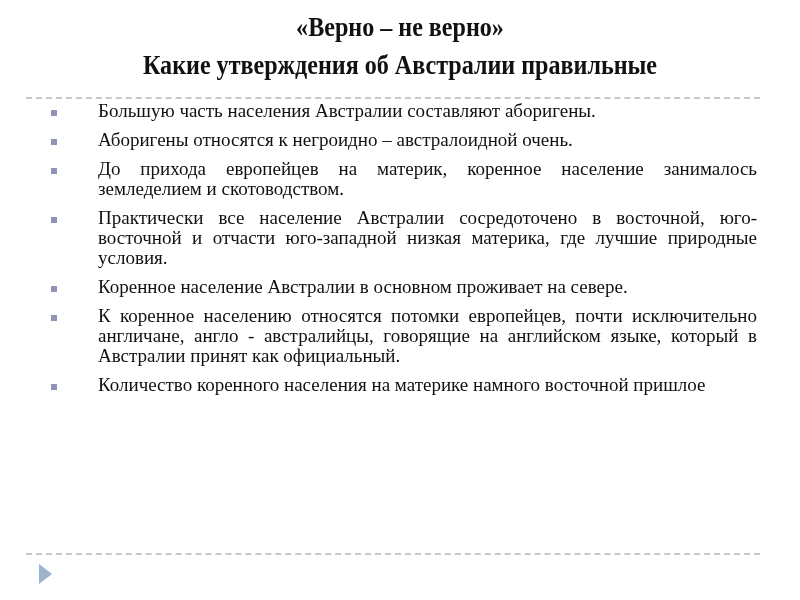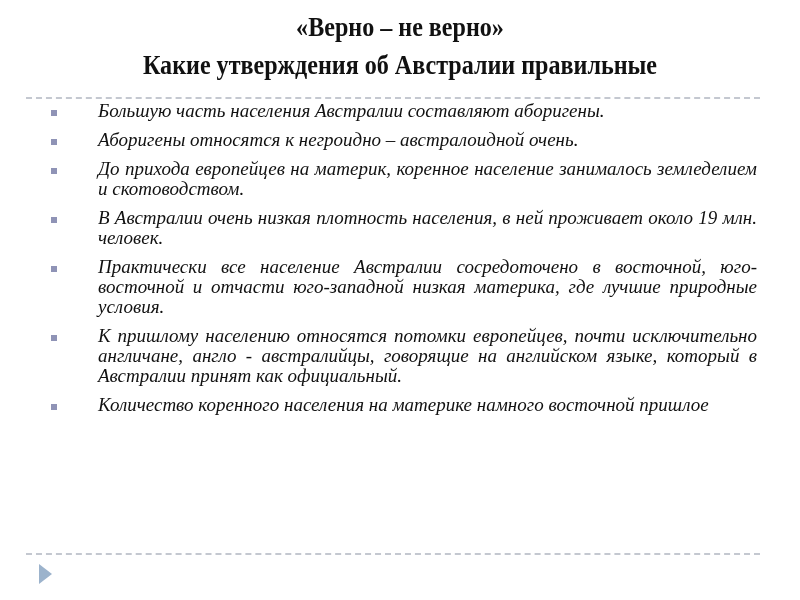--- a/index.html
+++ b/index.html
@@ -17,21 +17,21 @@
     position: absolute; left: 26px; width: 734px; height: 0;
     border-top: 2px dashed #c4c8d0;
   }
   .divider.top { top: 97px; }
   .divider.bottom { top: 553px; }
   .list {
     position: absolute; left: 49px; top: 101px; width: 708px; margin: 0; padding: 0; list-style: none;
   }
   .item {
     position: relative; padding-left: 49px; font-size: 19px; line-height: 20px;
-    text-align: justify; margin-bottom: 9px; font-style: italic;
+    text-align: justify; margin-bottom: 9px;
   }
   .bullet {
     position: absolute; left: 2px; top: 9px; width: 6px; height: 6px; background: #8f93b6;
   }
   .nav-arrow {
     position: absolute; left: 39px; top: 564px; width: 0; height: 0;
     border-top: 10px solid transparent; border-bottom: 10px solid transparent;
     border-left: 13px solid #9cb3cc;
   }
 </style>
@@ -43,22 +43,22 @@
   <div>Какие утверждения об  Австралии правильные</div>
 </div>
 
 <div class="divider top"></div>
 
 <ul class="list">
   <li class="item"><span class="bullet"></span><span>Большую часть населения  Австралии составляют аборигены.</span></li>
   <li class="item"><span class="bullet"></span><span>Аборигены относятся к негроидно – австралоидной очень.</span></li>
   <li class="item"><span class="bullet"></span><span>До прихода европейцев на материк, коренное население занималось земледелием и скотоводством.</span></li>
   <li class="item"><span class="bullet"></span></li>
-  <li class="item"><span class="bullet"></span><span>В Австралии очень низкая плотность населения, в ней проживает около 19 млн. человек.</span></li>
   <li class="item"><span class="bullet"></span><span>Практически  все население Австралии сосредоточено в восточной, юго-восточной и отчасти  юго-западной  низкая материка, где лучшие  природные условия.</span></li>
-  <li class="item"><span class="bullet"></span><span>К пришлому населению относятся потомки европейцев, почти исключительно англичане, англо - австралийцы, говорящие на английском языке, который в Австралии  принят как официальный.</span></li>
+  <li class="item"><span class="bullet"></span><span>Коренное население Австралии в основном проживает на севере.</span></li>
+  <li class="item"><span class="bullet"></span><span>К коренное населению относятся потомки европейцев, почти исключительно англичане, англо - австралийцы, говорящие на английском языке, который в Австралии  принят как официальный.</span></li>
   <li class="item"><span class="bullet"></span></li>
   <li class="item"><span class="bullet"></span><span>Количество коренного населения на материке намного восточной пришлое</span></li>
 </ul>
 
 <div class="divider bottom"></div>
 
 <div class="nav-arrow"></div>
 
 </body></html>

